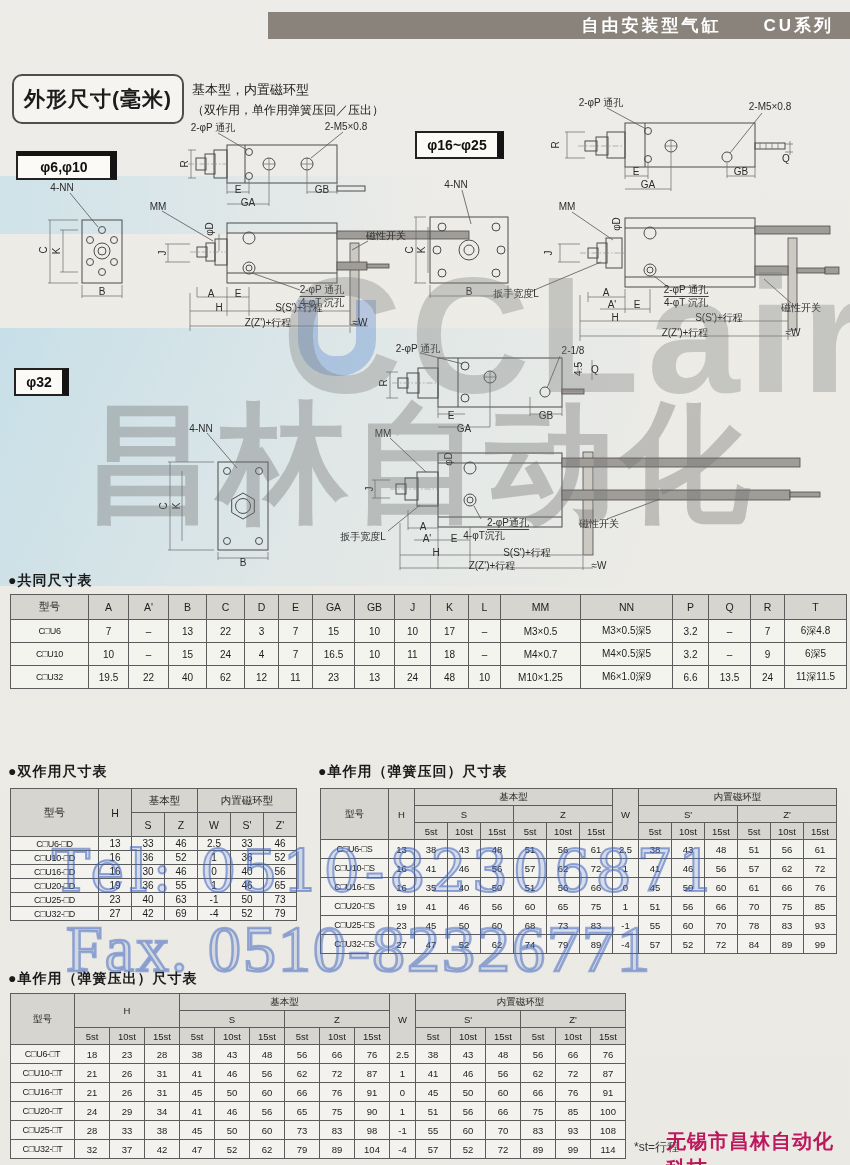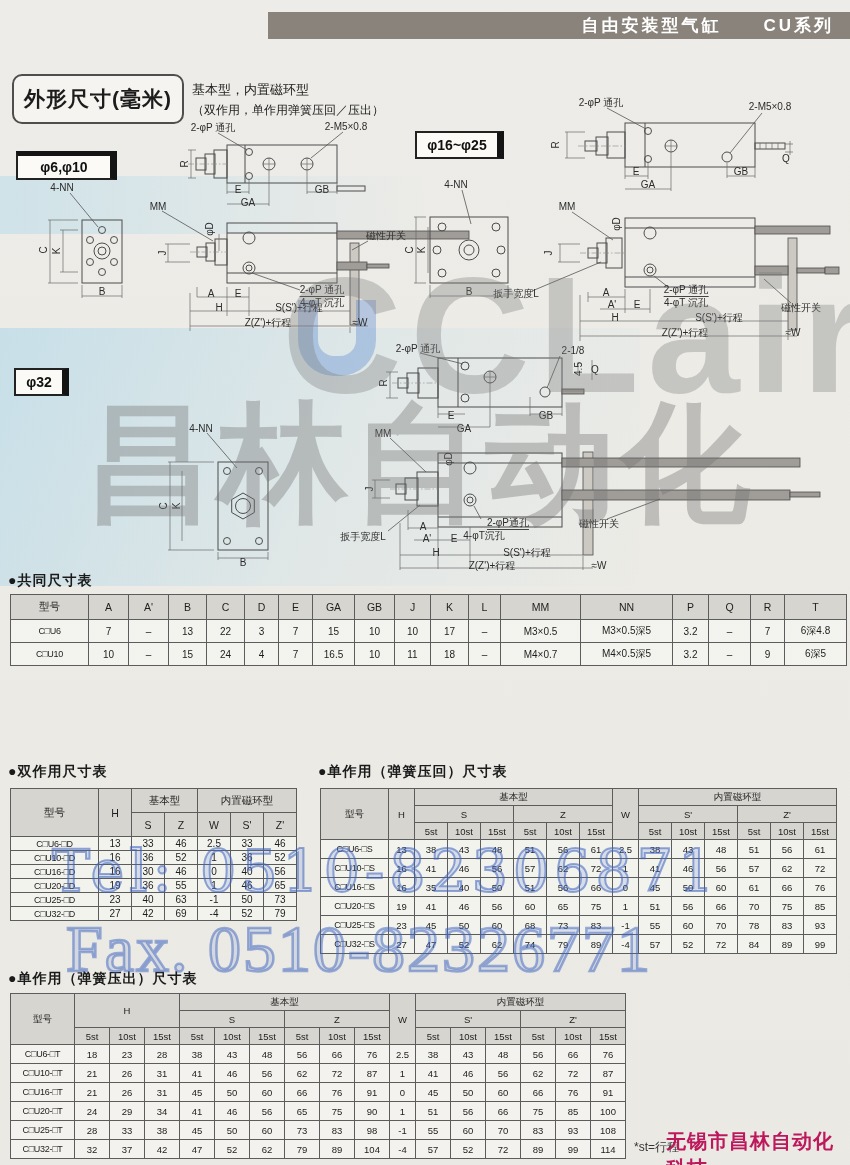--- a/index.html
+++ b/index.html
@@ -407,20 +407,40 @@
           <td>11</td>
           <td>18</td>
           <td>–</td>
           <td>M4×0.7</td>
           <td>M4×0.5深5</td>
           <td>3.2</td>
           <td>–</td>
           <td>9</td>
           <td>6深5</td>
         </tr>
+        <tr>
+          <td class="model">C□U32</td>
+          <td>19.5</td>
+          <td>22</td>
+          <td>40</td>
+          <td>62</td>
+          <td>12</td>
+          <td>11</td>
+          <td>23</td>
+          <td>13</td>
+          <td>24</td>
+          <td>48</td>
+          <td>10</td>
+          <td>M10×1.25</td>
+          <td>M6×1.0深9</td>
+          <td>6.6</td>
+          <td>13.5</td>
+          <td>24</td>
+          <td>11深11.5</td>
+        </tr>
       </tbody>
     </table>
   </div>
 <div class="tblwrap" id="t-double" style="left:10px;top:788px">
     <table>
       <colgroup>
         <col style="width: 88px;">
         <col style="width: 33px;">
         <col style="width: 33px;">
         <col style="width: 33px;">

